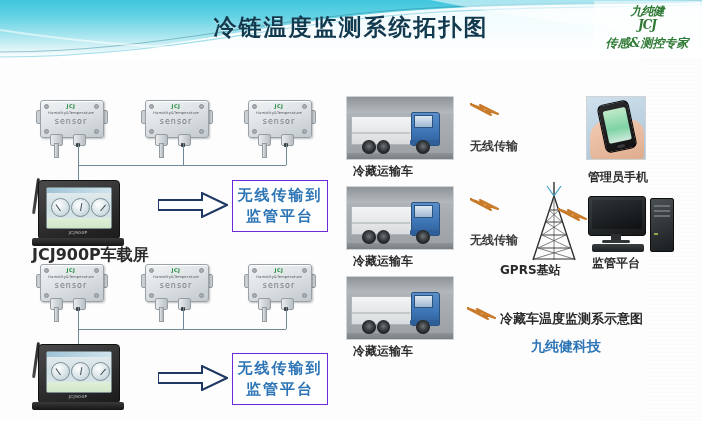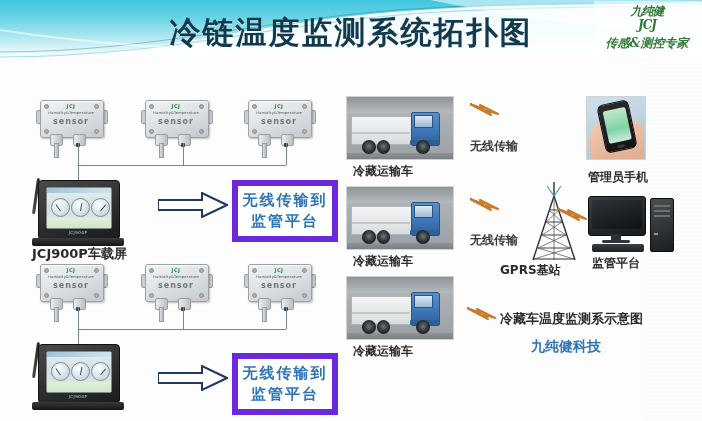--- a/index.html
+++ b/index.html
@@ -10,21 +10,21 @@
   }
   #root{position:relative;width:702px;height:421px;background:#fdfdfd;overflow:hidden;}
 
   
   .banner{position:absolute;left:0;top:0;width:702px;height:58px;overflow:hidden;
           background:linear-gradient(180deg,#3fc6de 0%,#63d2e4 28%,#a9e6ef 62%,#e6f7fa 88%,#ffffff 100%);}
   .banner .swoosh{position:absolute;pointer-events:none;}
   .bannerTitle{
     position:absolute;left:0;top:12px;width:702px;text-align:center;
     font-family:"DejaVu Sans","Liberation Sans",sans-serif;
-    font-size:31px;font-weight:bold;letter-spacing:2px;color:#123a4f;
+    font-size:23px;font-weight:bold;letter-spacing:2px;color:#123a4f;
     text-shadow:0 1px 0 rgba(255,255,255,.65);z-index:6;
   }
   .logoBox{position:absolute;right:2px;top:1px;width:106px;height:53px;z-index:7;
            background:rgba(255,255,255,.55);}
   .logoLine{position:absolute;left:0;width:106px;text-align:center;color:#2f7a34;
             font-family:"DejaVu Serif","Liberation Serif",serif;font-weight:bold;
             font-style:italic;white-space:nowrap;}
   .logoL1{top:2px;font-size:12px;letter-spacing:-1px;}
   .logoL2{top:17px;font-size:12px;letter-spacing:-1px;}
   .logoL3{top:34px;font-size:12px;letter-spacing:0px;}
@@ -45,21 +45,21 @@
   .sensor .ear.r{left:62px;}
   .sensor .scr{position:absolute;width:3px;height:3px;border-radius:50%;
       background:#a8b0b5;border:1px solid #8b9398;}
   .sensor .brand{position:absolute;left:14px;top:5px;width:42px;text-align:center;
       font-size:5px;font-weight:bold;color:#1f8a3a;letter-spacing:.5px;
       font-family:"DejaVu Sans","Liberation Sans",sans-serif;}
   .sensor .sub{position:absolute;left:8px;top:13px;width:54px;text-align:center;
       font-size:3.6px;color:#4b5358;letter-spacing:.2px;
       font-family:"DejaVu Sans","Liberation Sans",sans-serif;}
   .sensor .word{position:absolute;left:8px;top:19px;width:54px;text-align:center;
-      font-size:8px;font-weight:bold;color:#6f787d;letter-spacing:1px;
+      font-size:8px;font-weight:normal;color:#6f787d;letter-spacing:1px;
       font-family:"DejaVu Sans","Liberation Sans",sans-serif;}
   .sensor .glandL,.sensor .glandR{position:absolute;top:36px;width:11px;height:10px;
       background:linear-gradient(90deg,#e9ecee,#b9c0c5);border:1px solid #969ea3;border-radius:2px;}
   .sensor .glandL{left:14px;} .sensor .glandR{left:37px;}
   .sensor .probe{position:absolute;left:18px;top:45px;width:3px;height:13px;
       background:linear-gradient(90deg,#dfe3e6,#aeb5ba);border:1px solid #959da2;}
   .sensor .tip{position:absolute;left:40px;top:45px;width:4px;height:4px;
       background:#3b3f42;border-radius:1px;}
 
   
@@ -86,21 +86,21 @@
       background:linear-gradient(180deg,#dff0d8,#cfe6c8);}
   .vscreen .mark{position:absolute;left:18px;top:52px;width:60px;text-align:center;
       color:#cfd6da;font-size:4px;letter-spacing:.5px;}
   .vscreen .stand{position:absolute;left:2px;top:60px;width:92px;height:8px;
       background:linear-gradient(180deg,#3a3a3a,#151515);border-radius:2px;}
   .vscreen .ant{position:absolute;left:2px;top:0px;width:3px;height:36px;
       background:linear-gradient(180deg,#2a2a2a,#4a4a4a);border-radius:2px;
       transform:rotate(8deg);transform-origin:bottom center;}
 
   
-  .calloutBox{position:absolute;border:6px solid #6d28d9;background:#ffffff;
+  .calloutBox{position:absolute;border:1px solid #6d28d9;background:#ffffff;
       box-shadow:0 0 0 1px #ffffff inset;}
   .calloutBox .ln{position:absolute;left:0;width:100%;text-align:center;
       color:#2e75b6;font-weight:bold;font-size:15px;letter-spacing:2px;
       font-family:"DejaVu Sans","Liberation Sans",sans-serif;}
   .bigArrow{position:absolute;}
 
   
   .photo{position:absolute;border:1px solid #cfd3d6;overflow:hidden;background:#cfd3d6;}
   .truck{position:absolute;left:0;top:0;width:100%;height:100%;
       background:linear-gradient(180deg,#b9bec2 0%,#a8aeb2 40%,#9aa0a4 100%);}
@@ -259,21 +259,21 @@
         </div>
       <div class="gauge" style="left:44px;">
           <div class="needle" style="transform:rotate(40deg);"></div>
         </div>
       <div class="gbase"></div>
     </div>
     <div class="mark">JCJ900P</div>
     <div class="stand"></div>
   </div>
 
-  <div class="cap" style="left:32px;top:245px;font-size:13px;">JCJ900P车载屏</div>
+  <div class="cap" style="left:32px;top:245px;font-size:16px;">JCJ900P车载屏</div>
 
   <svg class="bigArrow" style="left:158px;top:192px;" width="70" height="26" viewBox="0 0 70 26">
     <polygon points="0,8 44,8 44,1 69,13 44,25 44,18 0,18" fill="#ffffff" stroke="#1f3864" stroke-width="2"></polygon>
   </svg>
 
   <div class="calloutBox" style="left:232px;top:180px;width:94px;height:50px;">
     <div class="ln" style="top:5px;">无线传输到</div>
     <div class="ln" style="top:26px;">监管平台</div>
   </div>
 

